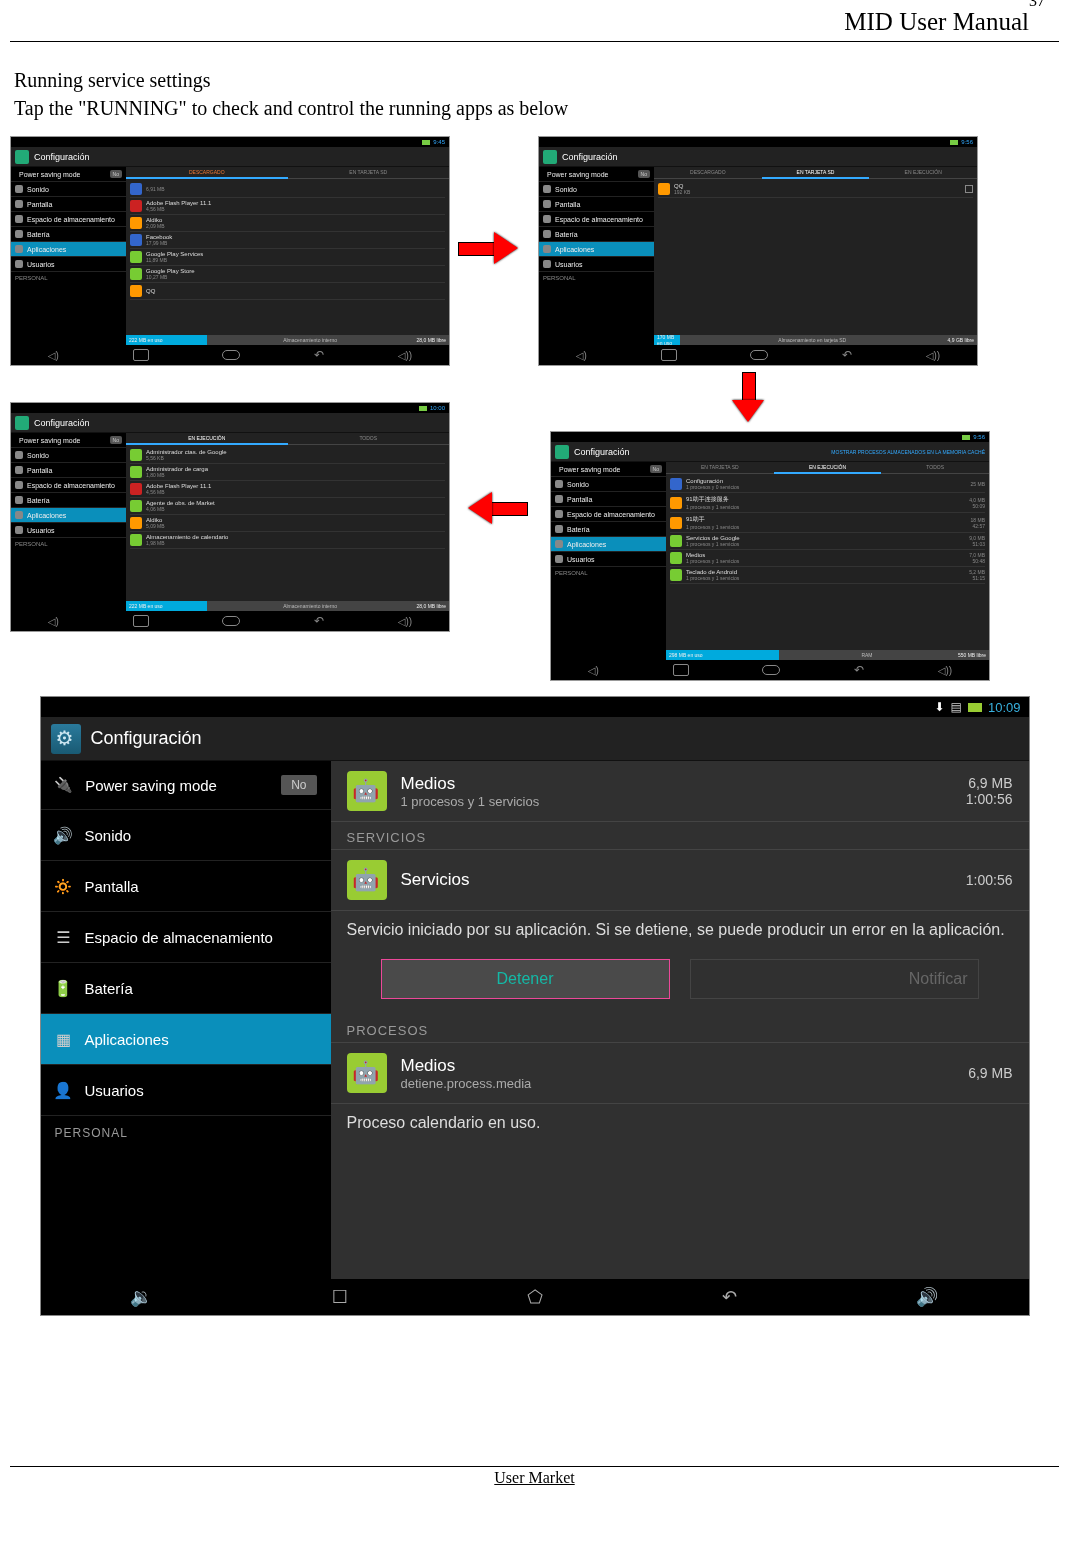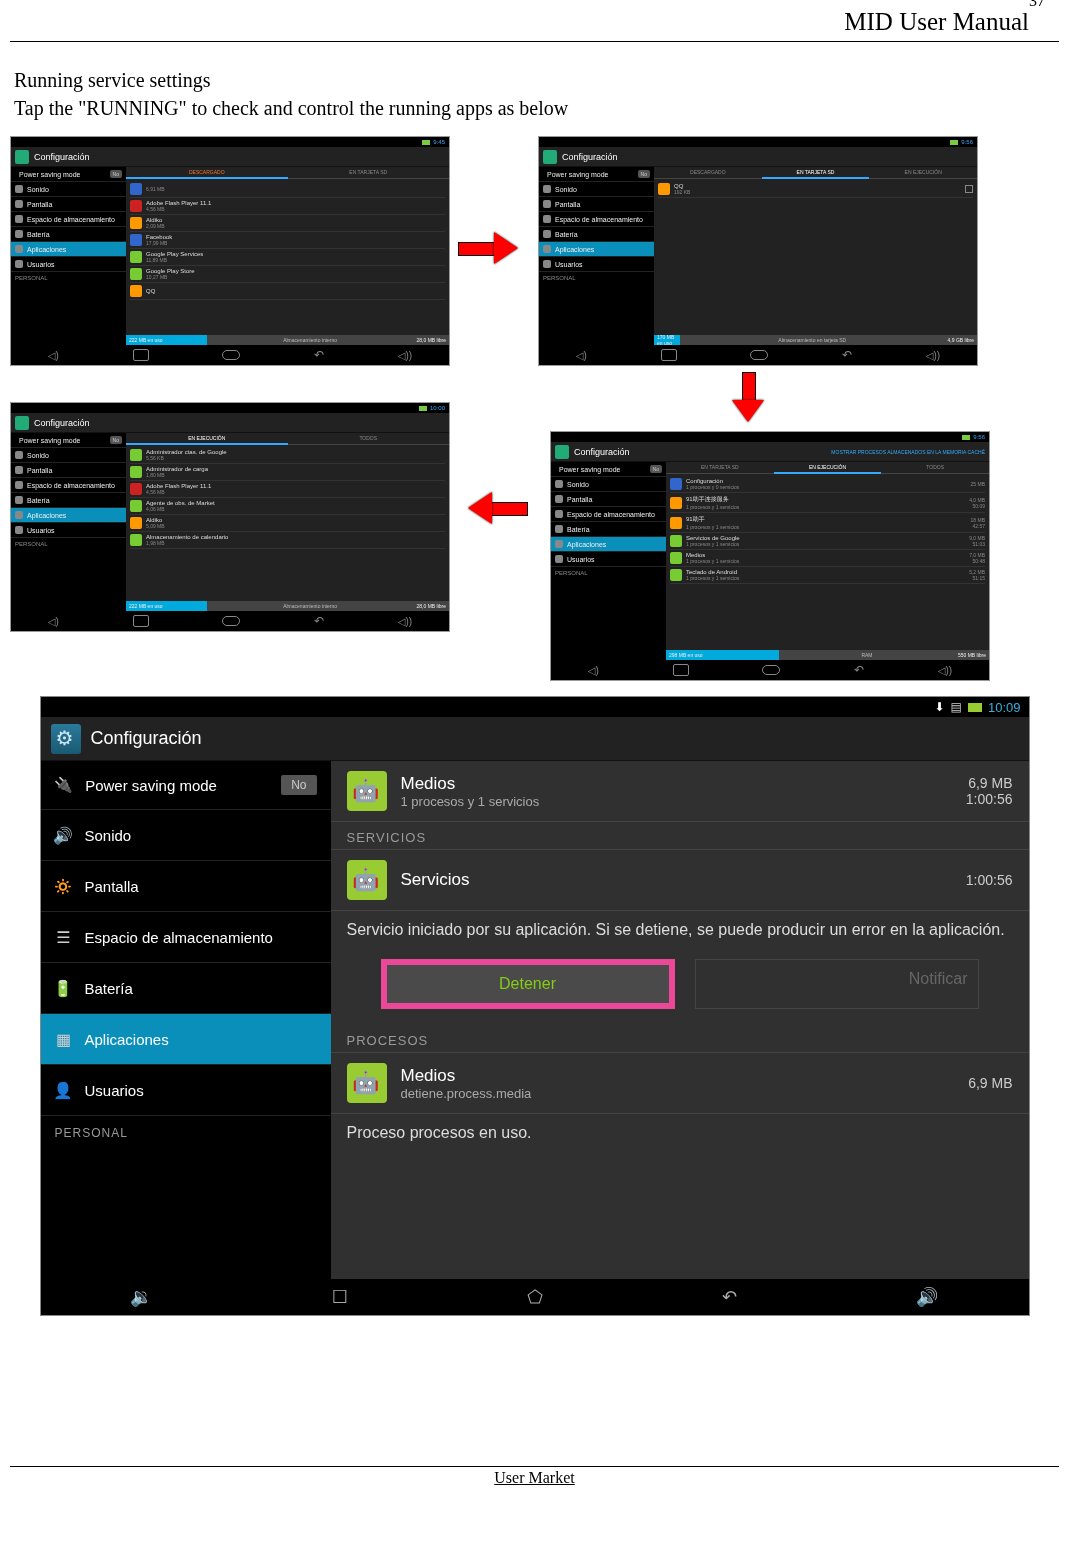--- a/index.html
+++ b/index.html
@@ -80,21 +80,21 @@
   .lg-main { flex: 1; background: #303030; color: #eee; font-size: 16px; padding: 0; overflow: hidden; }
   .lg-main .section-header { color: #999; font-size: 13px; letter-spacing: 1px; padding: 8px 16px 4px; border-bottom: 1px solid #444; }
   .lg-main .approw { display: flex; align-items: center; padding: 10px 16px; border-bottom: 1px solid #444; }
   .lg-main .approw .aic { width: 40px; height: 40px; border-radius: 4px; margin-right: 14px; background: #9c3; display: flex; align-items: center; justify-content: center; font-size: 22px; color: #fff; }
   .lg-main .approw .txt { flex: 1; }
   .lg-main .approw .txt .name { font-size: 17px; color: #fff; }
   .lg-main .approw .txt .sub { font-size: 13px; color: #aaa; }
   .lg-main .approw .right { text-align: right; color: #ccc; font-size: 14px; }
   .lg-main .desc { padding: 8px 16px 14px 70px; color: #ddd; font-size: 16px; line-height: 1.4; }
   .lg-main .btn-row { display: flex; gap: 20px; padding: 4px 50px 16px; }
-  .lg-main .btn { flex: 1; text-align: center; padding: 10px; background: #4a4a4a; font-size: 16px; border: 6px solid #ec4899; color: #84cc16; }
+  .lg-main .btn { flex: 1; text-align: center; padding: 10px; background: #4a4a4a; font-size: 16px; border: 1px solid #ec4899; color: #14b8a6; }
   .lg-main .btn.disabled { background: transparent; border: 1px solid #444; color: #666; text-align: right; }
   .lg-navbar { height: 36px; background: #000; display: flex; justify-content: space-around; align-items: center; }
   .lg-navbar .nb { color: #aaa; font-size: 18px; }
 
   .footer { margin-top: 150px; padding-bottom: 20px; text-decoration: underline; }
   .footer .hr-bot { border: none; border-top: 1px solid #000; }
   .footer .row { display: flex; justify-content: center; position: relative; font-family: 'Times New Roman', serif; font-size: 16px; padding-top: 2px; }
   .footer .pg { position: absolute; right: 24px; top: -8px; font-family: 'Times New Roman', serif; font-size: 16px; }
 </style>
 </head>
@@ -628,21 +628,21 @@
         <div class="approw">
           <div class="aic">🤖</div>
           <div class="txt">
             <div class="name">Medios</div>
             <div class="sub">detiene.process.media</div>
           </div>
           <div class="right">
             <div>6,9 MB</div>
           </div>
         </div>
-        <div class="desc" style="padding-left:16px">Proceso procesos en uso.</div>
+        <div class="desc" style="padding-left:16px">Proceso calendario en uso.</div>
       </div>
     </div>
     <div class="lg-navbar">
       <div class="nb">🔉</div>
       <div class="nb">☐</div>
       <div class="nb">⬠</div>
       <div class="nb">↶</div>
       <div class="nb">🔊</div>
     </div>
   </div>

